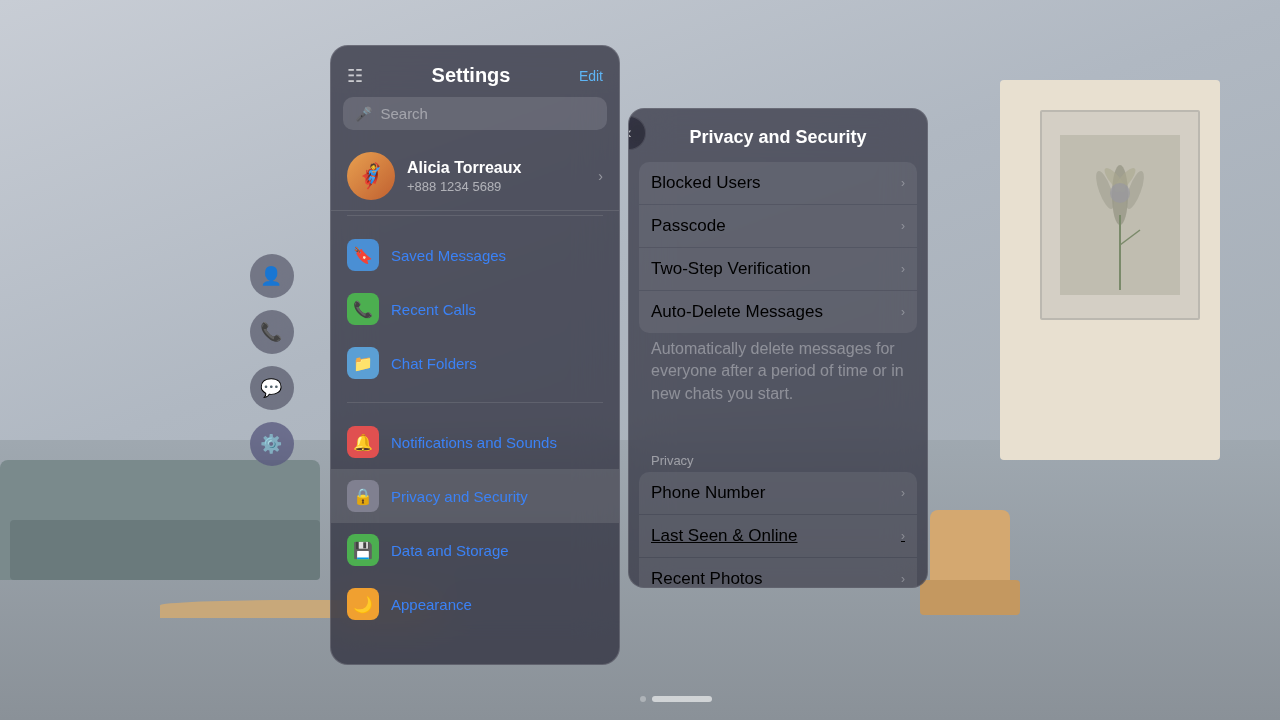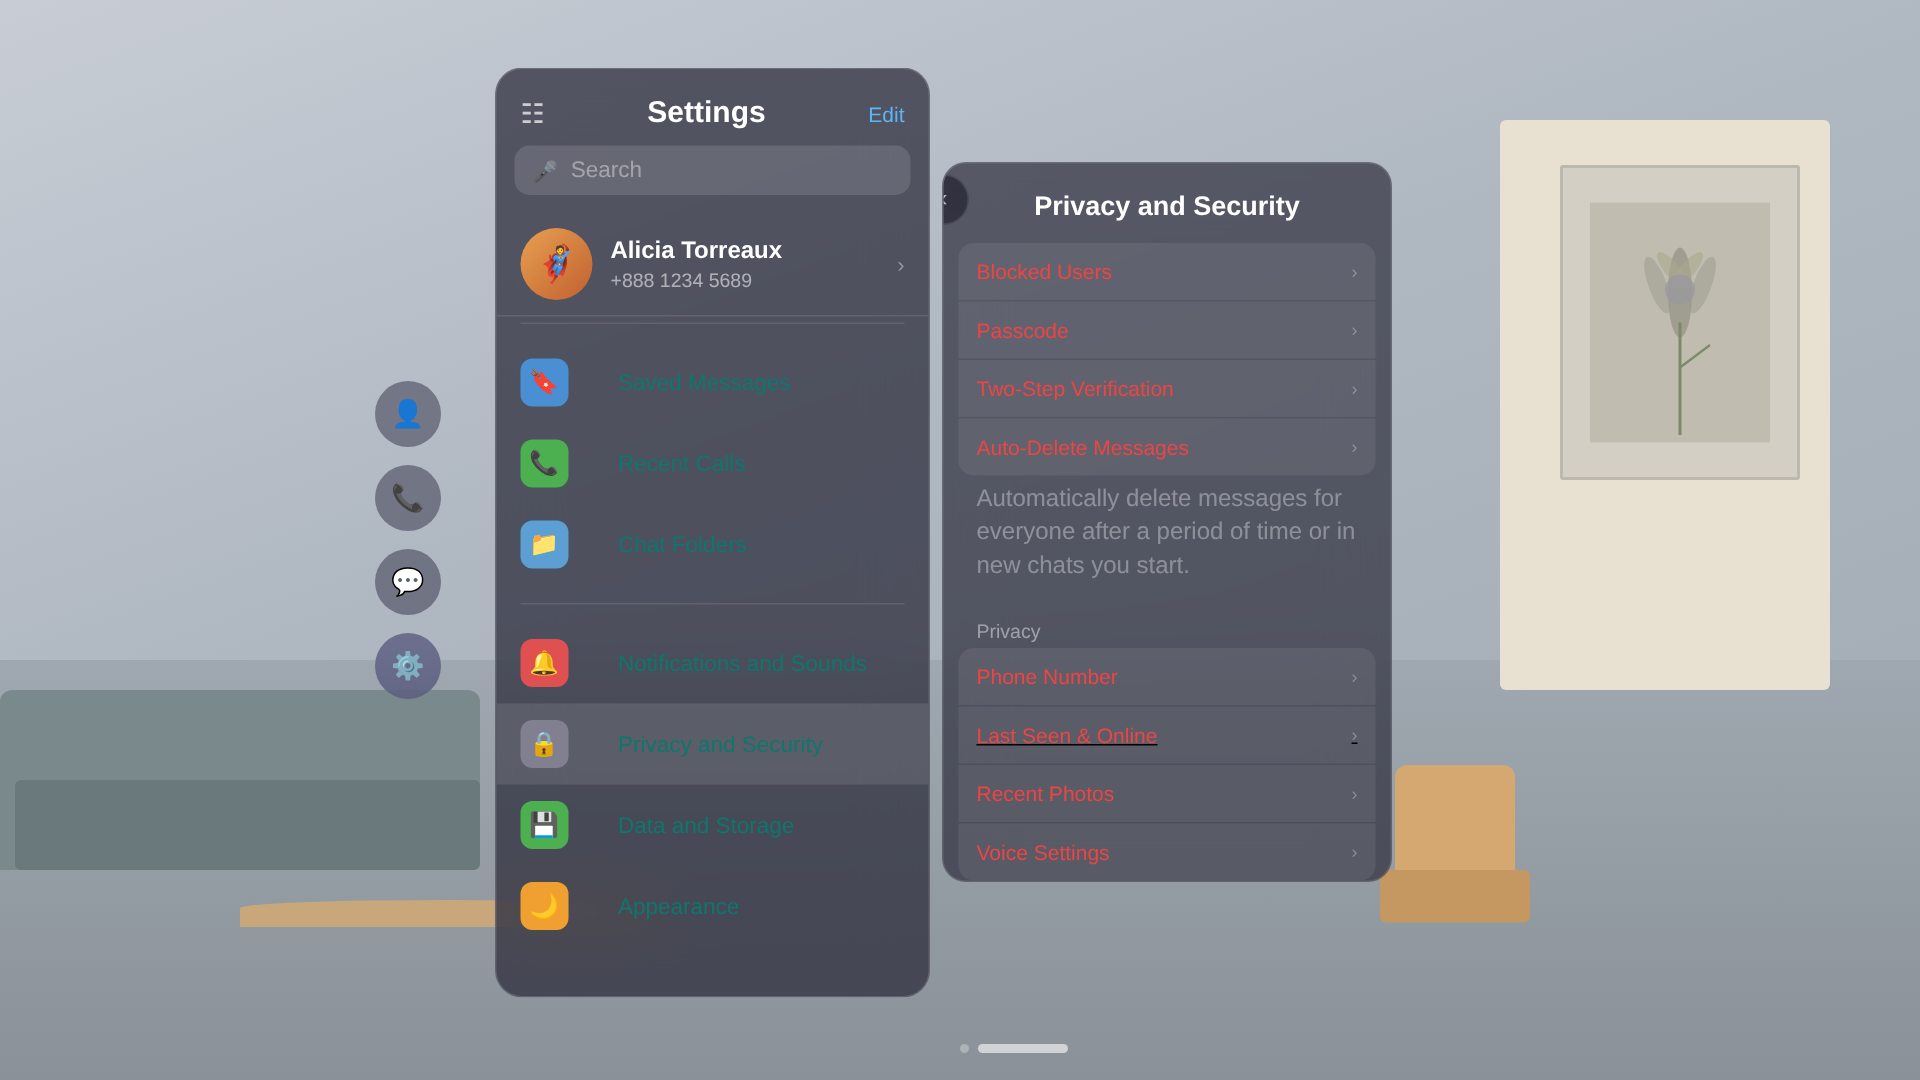--- a/index.html
+++ b/index.html
@@ -319,23 +319,22 @@
       display: flex;
       align-items: center;
       justify-content: center;
       margin-right: 12px;
       font-size: 16px;
       flex-shrink: 0;
     }
 
     .menu-label {
       font-size: 15px;
-      color: #0f766e;
+      color: #3b82f6;
       font-weight: 400;
-      margin-left: 21px;
     }
 
     .divider {
       height: 1px;
       background: rgba(255,255,255,0.1);
       margin: 4px 16px;
     }
 
     
     .privacy-panel {
@@ -399,34 +398,35 @@
 
     .privacy-item:first-child {
       border-radius: 10px 10px 0 0;
     }
 
     .privacy-item:last-child {
       border-radius: 0 0 10px 10px;
     }
 
     .privacy-item-label {
-      font-size: 14px;
-      color: #ef4444;
+      font-size: 17px;
+      color: #000000;
     }
 
     .privacy-item-chevron {
       color: rgba(255,255,255,0.3);
       font-size: 12px;
     }
 
     .privacy-section-title {
       font-size: 13px;
       color: rgba(255,255,255,0.45);
       padding: 8px 12px 4px;
       font-weight: 500;
+      margin-top: 24px;
     }
 
     .privacy-description {
       font-size: 16px;
       color: rgba(255,255,255,0.35);
       padding: 4px 12px 8px;
       line-height: 1.4;
     }
 
     

